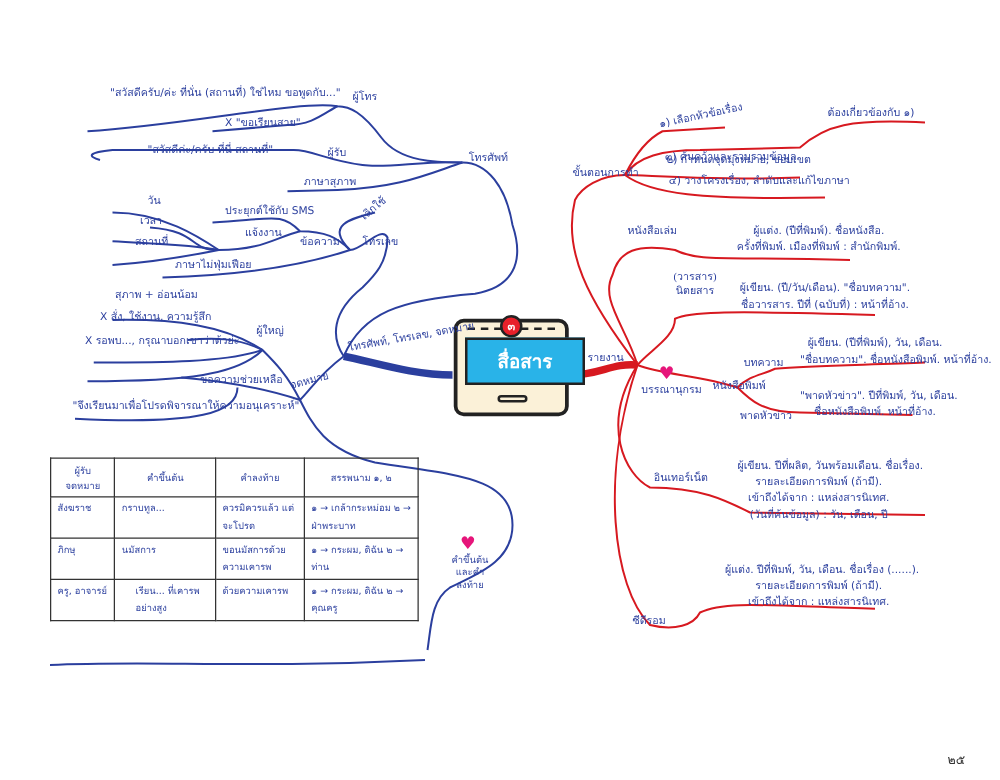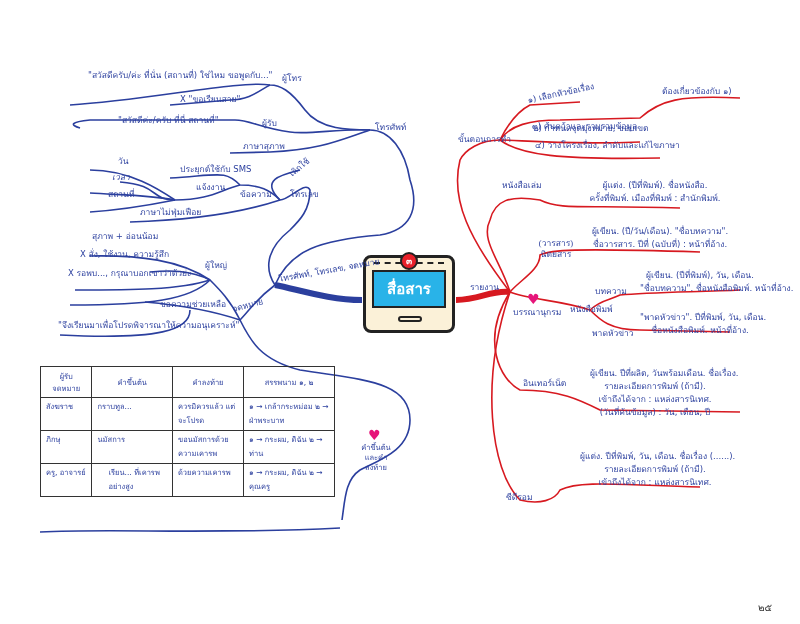--- a/index.html
+++ b/index.html
@@ -1,21 +1,21 @@
 <!DOCTYPE html>
 <html><head>
 <meta charset="utf-8">
 <style>
   html,body{margin:0;padding:0;background:#fff;}
   body{width:800px;height:624px;position:relative;overflow:hidden;font-family:"DejaVu Sans",sans-serif;}
   #lines{position:absolute;left:0;top:0;width:800px;height:624px;}
   .t{position:absolute;font-size:8.5px;color:#2b3f9e;white-space:nowrap;line-height:11px;}
   .c{text-align:center;}
   #device{position:absolute;left:363px;top:255px;width:92px;height:78px;background:#fbf1d8;border:3px solid #222;border-radius:8px;box-sizing:border-box;}
-  #screen{position:absolute;left:6px;top:12px;width:74px;height:38px;background:#29b3e8;border:2px solid #222;box-sizing:border-box;color:#fff;font-size:15px;font-weight:bold;display:flex;align-items:center;justify-content:center;}
+  #screen{position:absolute;left:6px;top:12px;width:96px;height:38px;background:#29b3e8;border:2px solid #222;box-sizing:border-box;color:#fff;font-size:15px;font-weight:bold;display:flex;align-items:center;justify-content:center;}
   #badge{position:absolute;left:34px;top:-6px;width:18px;height:18px;border-radius:50%;background:#e8202a;border:2px solid #222;box-sizing:border-box;color:#fff;font-size:9px;font-weight:bold;display:flex;align-items:center;justify-content:center;}
   #dash{position:absolute;left:8px;top:4px;width:70px;border-top:2px dashed #222;}
   #slot{position:absolute;left:32px;top:58px;width:24px;height:6px;border:2px solid #222;border-radius:4px;box-sizing:border-box;}
   table{position:absolute;left:40px;top:366px;border-collapse:collapse;width:295px;font-size:7.5px;color:#2b3f9e;}
   td{border:1px solid #333;padding:2px 5px;vertical-align:top;line-height:14px;white-space:nowrap;}
   th{border:1px solid #333;padding:3px 5px;font-weight:normal;text-align:center;}
   .heart{position:absolute;font-size:14px;color:#e6157a;line-height:14px;}
   #pgnum{position:absolute;left:758px;top:600px;font-size:10px;color:#333;}
 </style>
 </head>
@@ -77,21 +77,21 @@
 <div class="t" style="left:262px;top:118px;">ผู้รับ</div>
 <div class="t" style="left:118px;top:115px;">"สวัสดีค่ะ/ครับ ที่นี่ สถานที่"</div>
 <div class="t" style="left:243px;top:141px;">ภาษาสุภาพ</div>
 
 <div class="t" style="left:288px;top:162px;transform:rotate(-40deg);">เลิกใช้</div>
 <div class="t" style="left:290px;top:189px;">โทรเลข</div>
 <div class="t" style="left:240px;top:189px;">ข้อความ</div>
 <div class="t" style="left:180px;top:164px;">ประยุกต์ใช้กับ SMS</div>
 <div class="t" style="left:196px;top:182px;">แจ้งงาน</div>
 <div class="t" style="left:118px;top:156px;">วัน</div>
-<div class="t" style="left:112px;top:172px;font-style:italic;">เวลา</div>
+<div class="t" style="left:112px;top:172px;">เวลา</div>
 <div class="t" style="left:108px;top:189px;">สถานที่</div>
 <div class="t" style="left:140px;top:207px;">ภาษาไม่ฟุ่มเฟือย</div>
 
 <div class="t" style="left:232px;top:300px;transform:rotate(-15deg);">จดหมาย</div>
 <div class="t" style="left:205px;top:260px;">ผู้ใหญ่</div>
 <div class="t" style="left:92px;top:231px;">สุภาพ + อ่อนน้อม</div>
 <div class="t" style="left:80px;top:249px;">X สั่ง, ใช้งาน, ความรู้สึก</div>
 <div class="t" style="left:68px;top:268px;">X รอพบ..., กรุณาบอกเขาว่าต้วย่ะ</div>
 <div class="t" style="left:160px;top:299px;">ขอความช่วยเหลือ</div>
 <div class="t" style="left:58px;top:320px;">"จึงเรียนมาเพื่อโปรดพิจารณาให้ความอนุเคราะห์"</div>
@@ -138,21 +138,21 @@
 <div class="t" style="left:535px;top:140px;">๔) วางโครงเรื่อง, ลำดับและแก้ไขภาษา</div>
 <div class="t" style="left:662px;top:86px;">ต้องเกี่ยวข้องกับ ๑)</div>
 
 <div class="heart" style="left:527px;top:292px;">♥</div>
 <div class="t" style="left:513px;top:307px;">บรรณานุกรม</div>
 
 <div class="t" style="left:502px;top:180px;">หนังสือเล่ม</div>
 <div class="t c" style="left:570px;top:180px;width:170px;">ผู้แต่ง. (ปีที่พิมพ์). ชื่อหนังสือ.</div>
 <div class="t c" style="left:570px;top:193px;width:170px;">ครั้งที่พิมพ์. เมืองที่พิมพ์ : สำนักพิมพ์.</div>
 
-<div class="t c" style="left:532px;top:238px;width:48px;white-space:normal;font-family:Liberation Serif, serif;">(วารสาร) นิตยสาร</div>
+<div class="t c" style="left:532px;top:216px;width:48px;white-space:normal;font-family:Liberation Serif, serif;">(วารสาร) นิตยสาร</div>
 <div class="t c" style="left:590px;top:226px;width:140px;">ผู้เขียน. (ปี/วัน/เดือน). "ชื่อบทความ".</div>
 <div class="t c" style="left:590px;top:239px;width:140px;">ชื่อวารสาร. ปีที่ (ฉบับที่) : หน้าที่อ้าง.</div>
 
 <div class="t" style="left:570px;top:304px;">หนังสือพิมพ์</div>
 <div class="t" style="left:595px;top:286px;">บทความ</div>
 <div class="t c" style="left:640px;top:270px;width:120px;">ผู้เขียน. (ปีที่พิมพ์), วัน, เดือน.</div>
 <div class="t c" style="left:640px;top:283px;width:120px;">"ชื่อบทความ". ชื่อหนังสือพิมพ์. หน้าที่อ้าง.</div>
 <div class="t" style="left:592px;top:328px;">พาดหัวข่าว</div>
 <div class="t c" style="left:640px;top:312px;width:120px;">"พาดหัวข่าว". ปีที่พิมพ์, วัน, เดือน.</div>
 <div class="t c" style="left:640px;top:325px;width:120px;">ชื่อหนังสือพิมพ์. หน้าที่อ้าง.</div>

